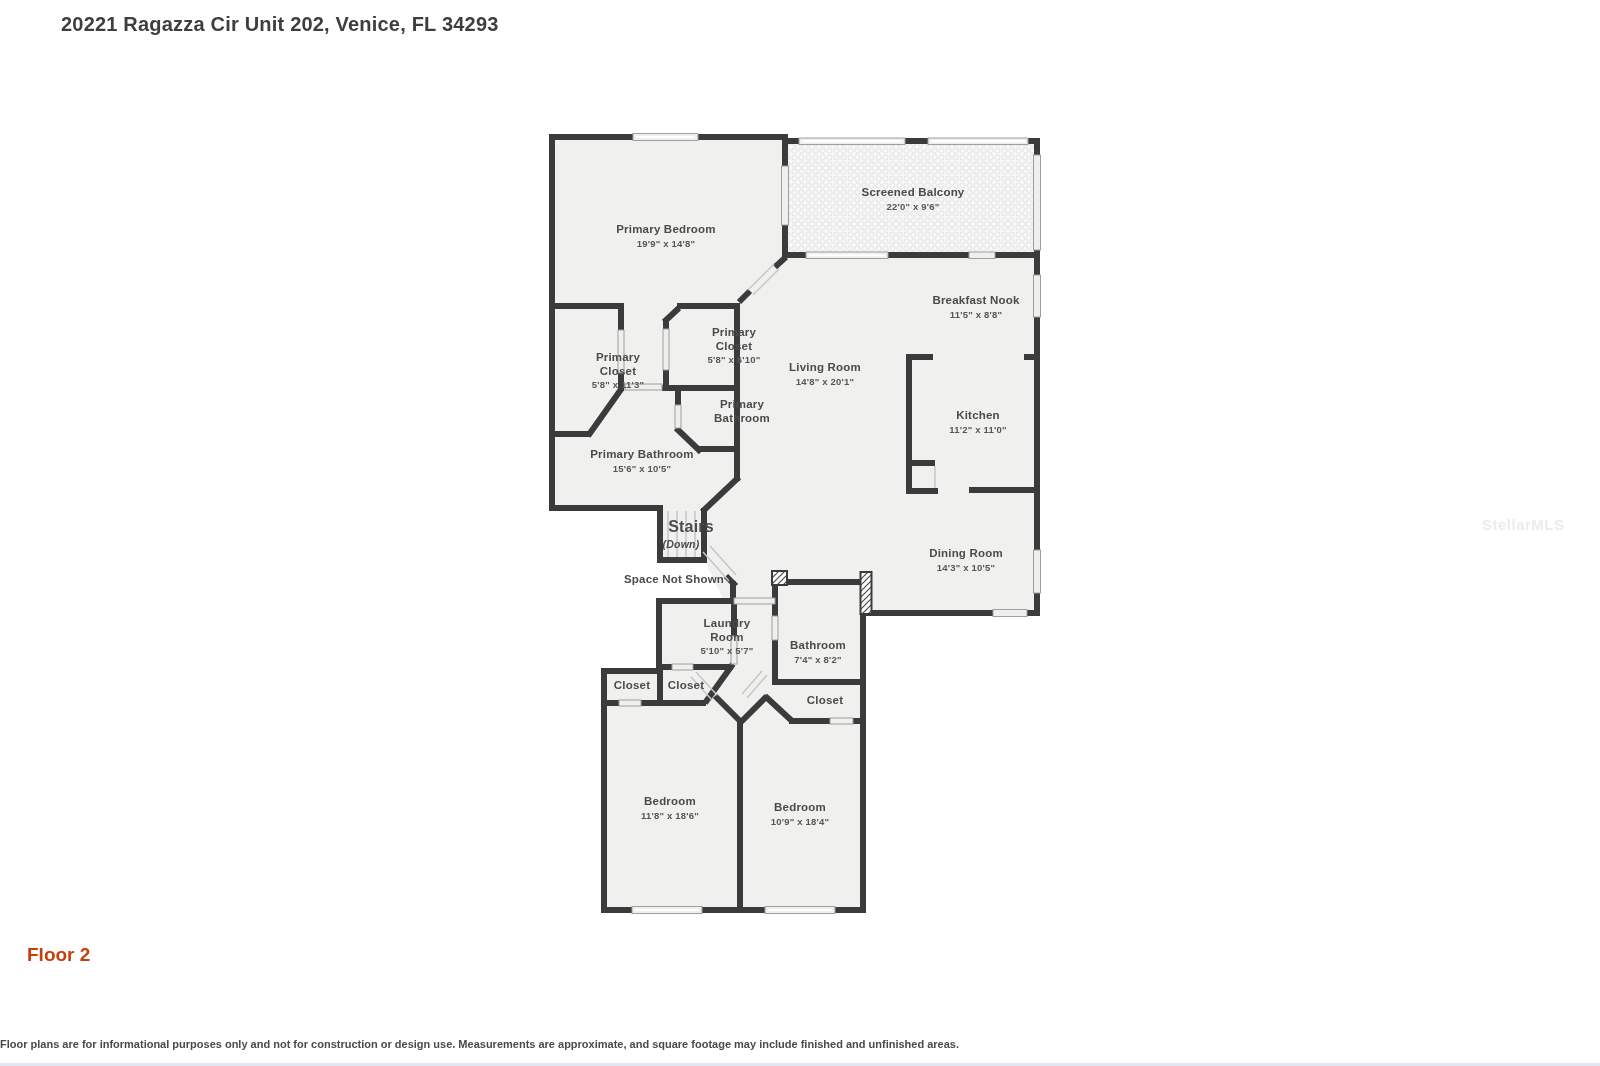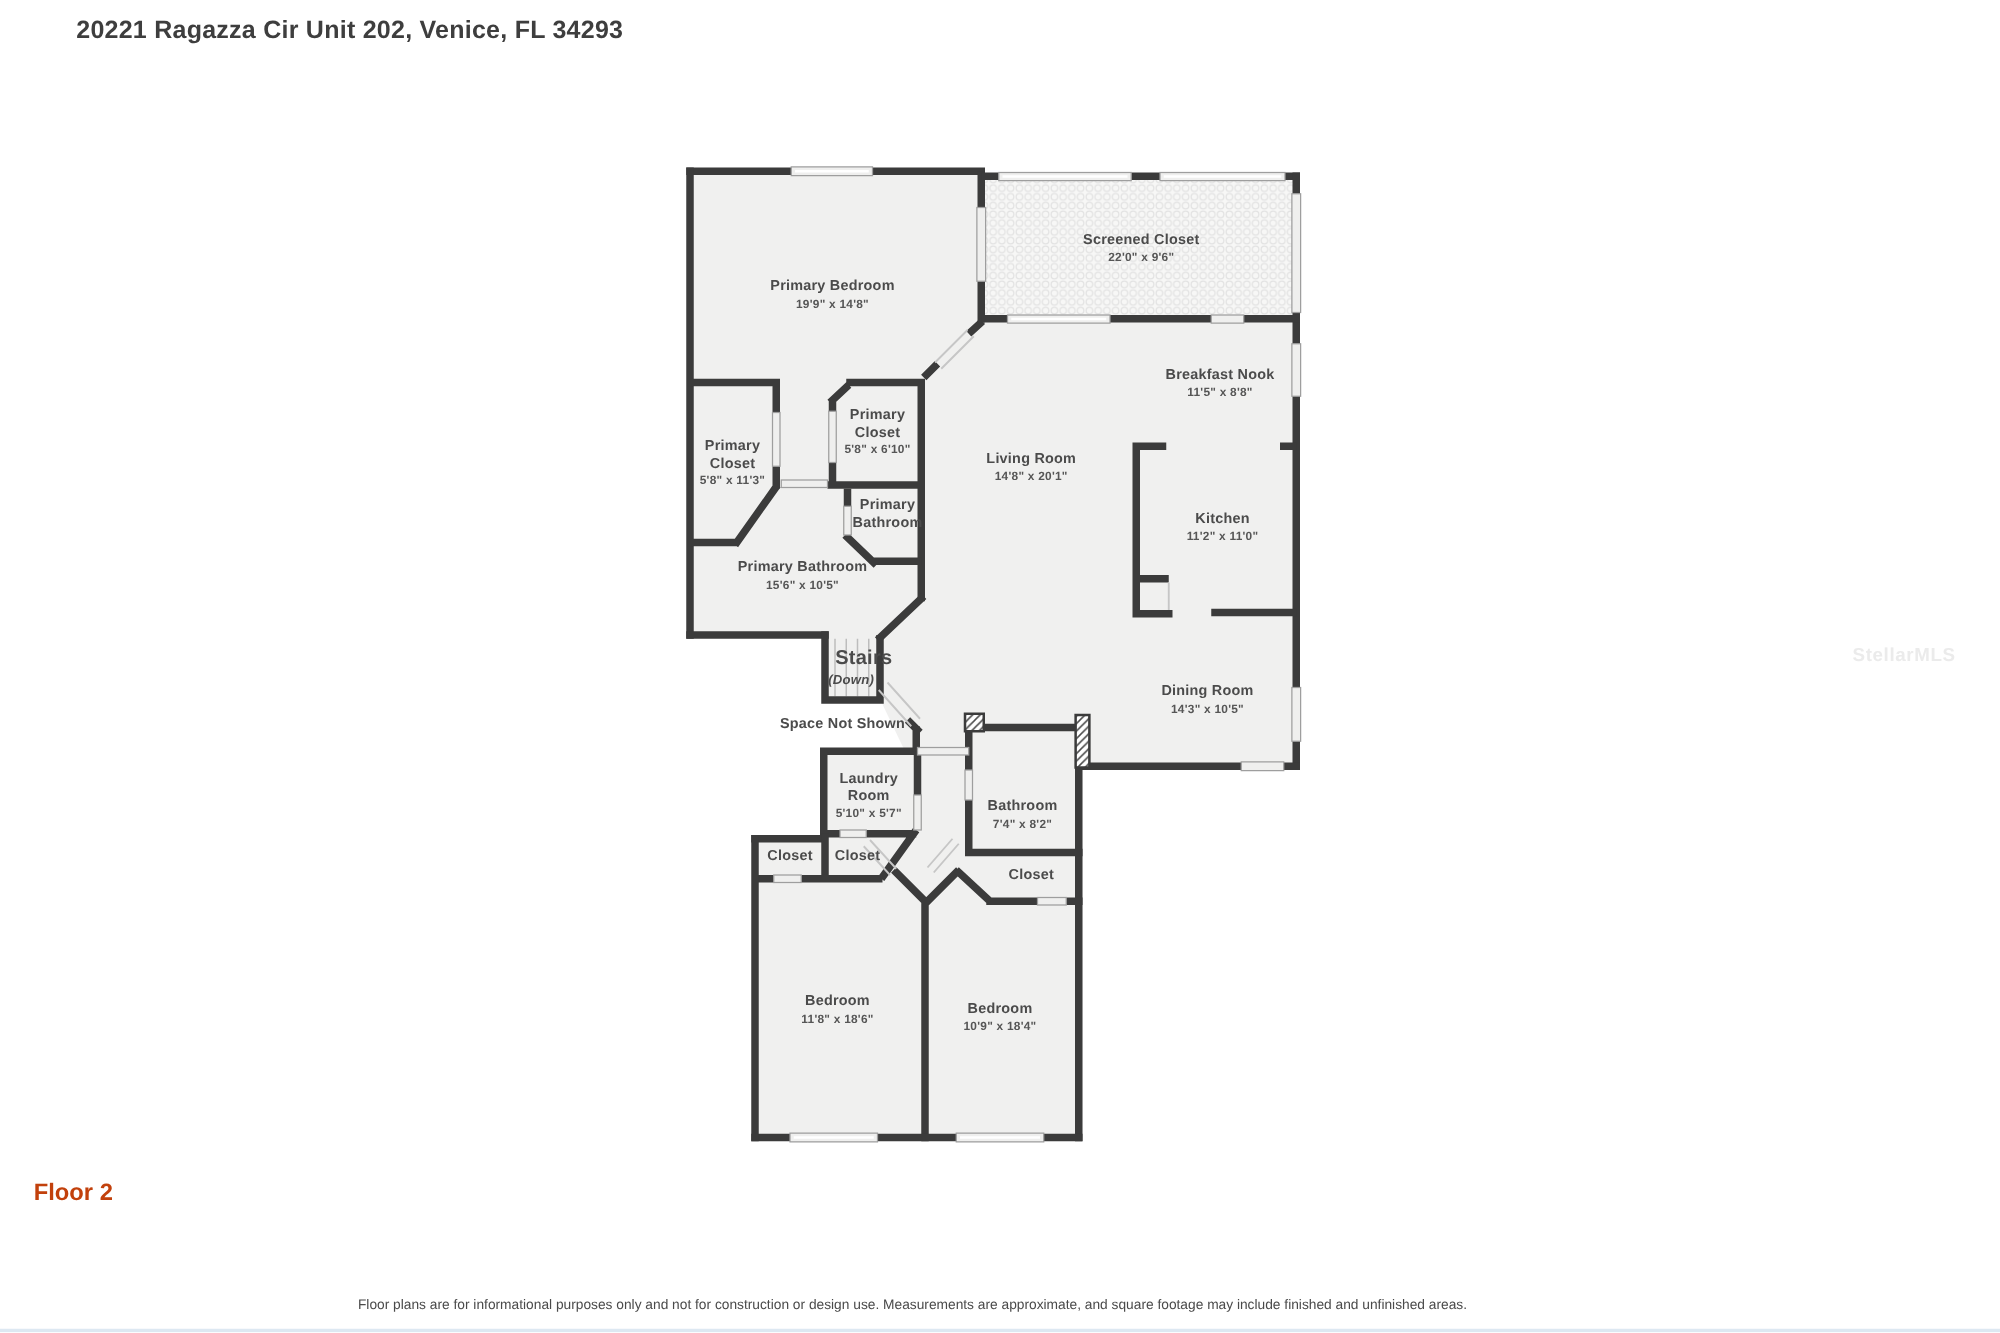--- a/index.html
+++ b/index.html
@@ -2,28 +2,28 @@
 <html><head>
 <meta charset="utf-8">
 <style>
   html,body{margin:0;padding:0;background:#ffffff;}
   #page{position:relative;width:1600px;height:1066px;background:#ffffff;overflow:hidden;
         font-family:"Liberation Sans", sans-serif;}
   #plan-svg{position:absolute;left:0;top:0;}
   .page-title{position:absolute;left:22px;top:13px;font-size:20px;font-weight:bold;
               color:#3e3e3e;letter-spacing:.2px;margin-left:39px;}
   .floor-title{position:absolute;left:27px;top:944px;font-size:19px;font-weight:bold;color:#c2410c;}
-  .disclaimer{position:absolute;left:0;top:1038px;width:1460px;text-align:center;
-              font-size:11px;font-weight:normal;color:#4a4a4a;}
+  .disclaimer{position:absolute;left:0;top:1038px;width:1460px;text-align:left;
+              font-size:11px;font-weight:bold;color:#4a4a4a;}
   .watermark{position:absolute;left:1482px;top:516px;font-size:15px;font-weight:bold;
              color:#ebebeb;letter-spacing:.5px;}
   .bottom-strip{position:absolute;left:0;bottom:0;width:100%;height:3px;background:#dde8f2;}
   .room-label{position:absolute;transform:translate(-50%,-50%);text-align:center;
               white-space:nowrap;color:#4b4b4b;line-height:1.18;z-index:5;}
-  .room-label.wrap{white-space:normal;}
+  .room-label.wrap{white-space:normal;margin-left:32px;}
   .room-name{font-weight:bold;font-size:11.5px;letter-spacing:.2px;}
   .room-sub{font-size:9.5px;font-weight:bold;color:#565656;margin-top:1px;letter-spacing:.2px;}
   .room-label.small .room-name{font-size:16px;padding-left:20px;}
   .room-label.small .room-sub{font-size:10.5px;color:#4b4b4b;font-style:italic;}
 </style>
 </head>
 <body>
 
 <div id="page">
 
@@ -136,21 +136,21 @@
       <path d="M762,671 L742,694 M767,675 L747,698"></path>
       <path d="M935,466 V488"></path>
     </g>
   </svg>
 
   <div class="room-label" style="left:666px;top:236px">
     <div class="room-name">Primary Bedroom</div>
     <div class="room-sub">19'9" x 14'8"</div>
   </div>
   <div class="room-label" style="left:913px;top:199px">
-    <div class="room-name">Screened Closet</div>
+    <div class="room-name">Screened Balcony</div>
     <div class="room-sub">22'0" x 9'6"</div>
   </div>
   <div class="room-label" style="left:976px;top:307px">
     <div class="room-name">Breakfast Nook</div>
     <div class="room-sub">11'5" x 8'8"</div>
   </div>
   <div class="room-label" style="left:825px;top:374px">
     <div class="room-name">Living Room</div>
     <div class="room-sub">14'8" x 20'1"</div>
   </div>

